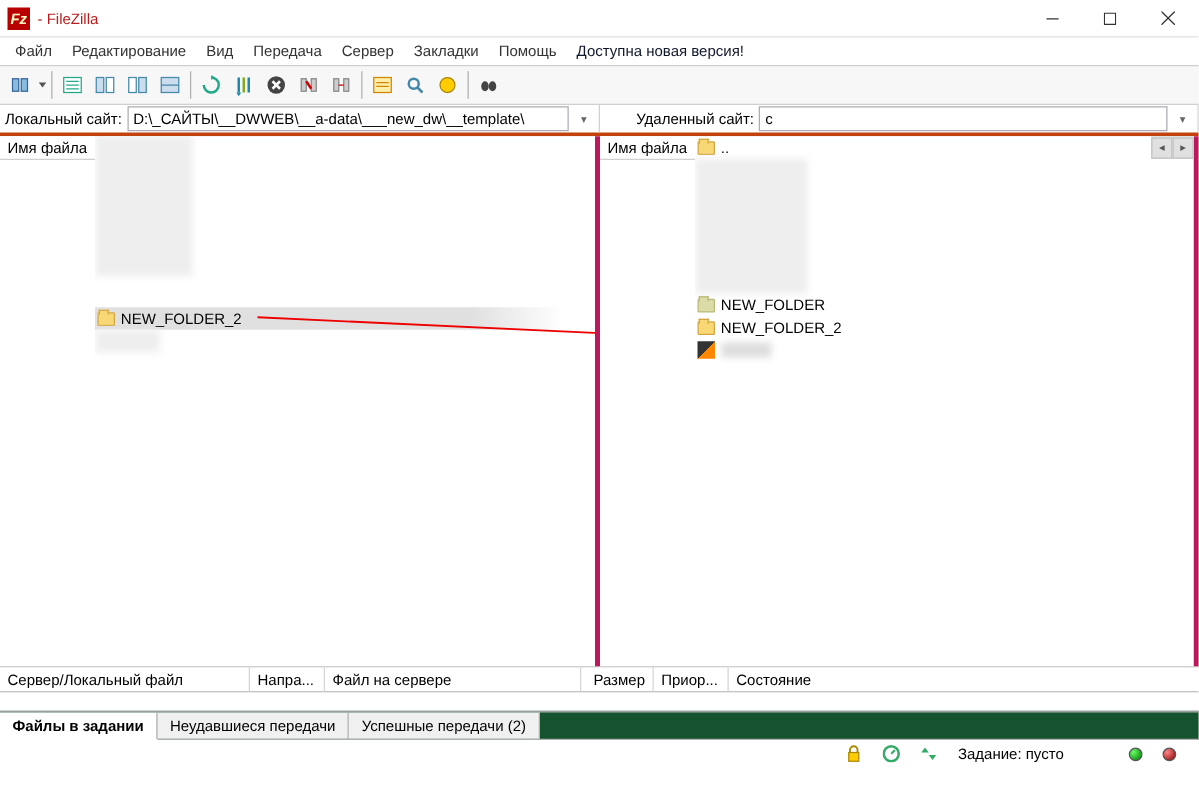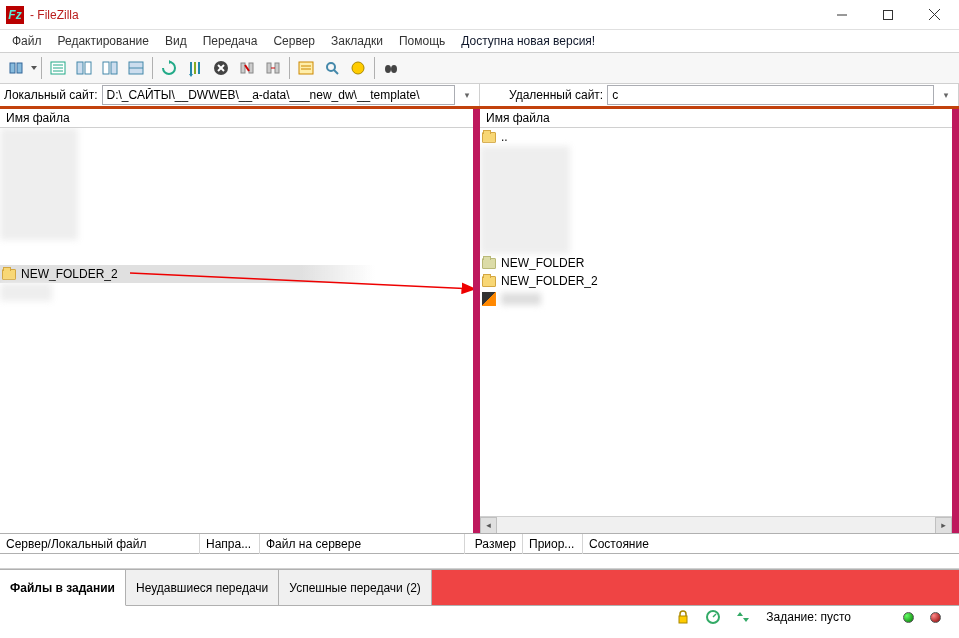--- a/index.html
+++ b/index.html
@@ -1,56 +1,56 @@
 <!DOCTYPE html>
 <html><head>
 <meta charset="utf-8">
 <style>
   * { box-sizing: border-box; margin: 0; padding: 0; }
   body { font-family: "Segoe UI", Tahoma, Arial, sans-serif; font-size: 12px; background: #fff; width: 959px; height: 638px; overflow: hidden; position: relative; }
   .titlebar { height: 30px; display: flex; align-items: center; background: #fff; border-bottom: 1px solid #e0e0e0; padding: 0 2px; }
-  .titlebar .app-icon { width: 18px; height: 18px; background:#b90000; margin: 0 6px 0 4px; display:flex; align-items:center; justify-content:center; color:#5eead4; font-weight:bold; font-style:italic; font-size:12px; }
+  .titlebar .app-icon { width: 18px; height: 18px; background:#b90000; margin: 0 6px 0 4px; display:flex; align-items:center; justify-content:center; color:#fef9c3; font-weight:bold; font-style:italic; font-size:12px; }
   .titlebar .title-text { font-size: 12px; color:#b91c1c; }
   .titlebar .spacer { flex: 1; }
   .win-btn { width: 46px; height: 30px; display: flex; align-items: center; justify-content: center; font-size: 14px; color:#333; }
   .menubar { height: 22px; display: flex; align-items: center; gap: 4px; padding: 0 6px; font-size: 12px; }
   .menubar .menu-item { padding: 2px 6px; color:#333; }
   .menubar .menu-item.highlight { color:#0f172a;text-align:right; }
   .toolbar { height: 32px; border-top: 1px solid #d0d0d0; border-bottom: 1px solid #d0d0d0; display: flex; align-items: center; padding: 0 4px; gap: 0; background:#f7f7f7; }
   .tool-btn { width: 24px; height: 24px; display:flex; align-items:center; justify-content:center; margin:0 1px; border:1px solid transparent; border-radius:2px; }
   .tool-sep { width:1px; height:22px; background:#b0b0b0; margin:0 3px; }
   .site-row { height: 25px; border-bottom: 3px solid #c2410c; display:flex; }
   .site-half { display:flex; align-items:center; padding:0 4px; gap:4px; border-right:1px solid #d0d0d0; }
   .site-half.left { width: 480px; }
   .site-half.right { flex:1;margin-left:25px; }
   .site-label { white-space:nowrap; }
   .site-input { flex:1; border:1px solid #abadb3; height:20px; padding:0 4px; font-family:inherit; font-size:12px; background:#fff; }
   .dd-arrow { width:16px; text-align:center; color:#666; font-size:9px; }
   .panels { display:flex; height: 425px; border-bottom:1px solid #b0b0b0; }
-  .panel { border-right:7px solid #be185d; display:flex; flex-direction:column; overflow:hidden; position:relative; background:#fff; }
+  .panel { border-right:4px solid #be185d; display:flex; flex-direction:row; overflow:hidden; position:relative; background:#fff; }
   .panel.left { width: 480px; }
   .panel.right { flex:1; }
   .panel-header { height:19px; border-bottom:1px solid #d0d0d0; padding:0 6px; font-size:12px; display:flex; align-items:center; background:#fff; }
   .file-list { flex:1; position:relative; overflow:auto; }
   .file-row { height:18px; display:flex; align-items:center; padding-left:2px; gap:4px; font-size:12px; }
   .file-row .ficon { width:15px; height:15px; flex-shrink:0; }
   .file-row.highlighted { background:linear-gradient(90deg,#e0e0e0 0%, #e0e0e0 80%, transparent 100%); }
   .folder-ico { background:#f8d775; border:1px solid #d4a742; border-radius:1px; width:14px; height:11px; margin-top:2px; position:relative; }
   .folder-ico.dim { background:#dcdca8; border-color:#b9b978; }
   .folder-ico::before { content:""; position:absolute; top:-3px; left:0; width:6px; height:3px; background:inherit; border:1px solid; border-color:inherit; border-bottom:0; }
   .file-sq { width:14px; height:14px; background:#333; display:inline-block; }
   .blur-box { background: #eee; filter: blur(3px); position:absolute; }
   .arrow-svg { position:absolute; left:0; top:0; pointer-events:none; }
   .hscroll { height:17px; border-top:1px solid #d0d0d0; background:#f0f0f0; display:flex; align-items:center; }
   .hscroll .sbtn { width:17px; height:17px; background:#e0e0e0; border:1px solid #c0c0c0; text-align:center; font-size:9px; line-height:15px; color:#555; }
   .hscroll .strack { flex:1; background:#f0f0f0; }
   .transfer-header { height:20px; border-bottom:1px solid #b0b0b0; display:flex; font-size:12px; background:#fff; }
   .th-cell { border-right:1px solid #d5d5d5; padding:2px 6px; height:20px; display:flex; align-items:center; }
   .transfer-body { height: 15px; background:#fff; border-bottom:1px solid #d0d0d0; }
-  .tabs-row { height:37px; display:flex; border-top:1px solid #b0b0b0; border-bottom:1px solid #b0b0b0; background:#ef4444; }
+  .tabs-row { height:23px; display:flex; border-top:1px solid #b0b0b0; border-bottom:1px solid #b0b0b0; background:#14532d; }
   .qtab { padding:3px 10px; border-right:1px solid #b0b0b0; font-size:12px; background:#f0f0f0; display:flex; align-items:center; }
   .qtab.active { background:#fff; font-weight:bold; border-bottom:1px solid #fff; margin-bottom:-1px; }
   .statusbar { height: 22px; display:flex; align-items:center; padding:0 18px; gap:16px; background:#fff; }
   .statusbar .spacer { flex:1; }
   .orb { width:11px; height:11px; border-radius:50%; border:1px solid #555; }
   .orb.green { background: radial-gradient(circle at 30% 30%, #6f6, #070); }
   .orb.red { background: radial-gradient(circle at 30% 30%, #f88, #800); }
   .lock-ico { width:14px; height:14px; }
   .updown { width:14px; height:14px; }
   

